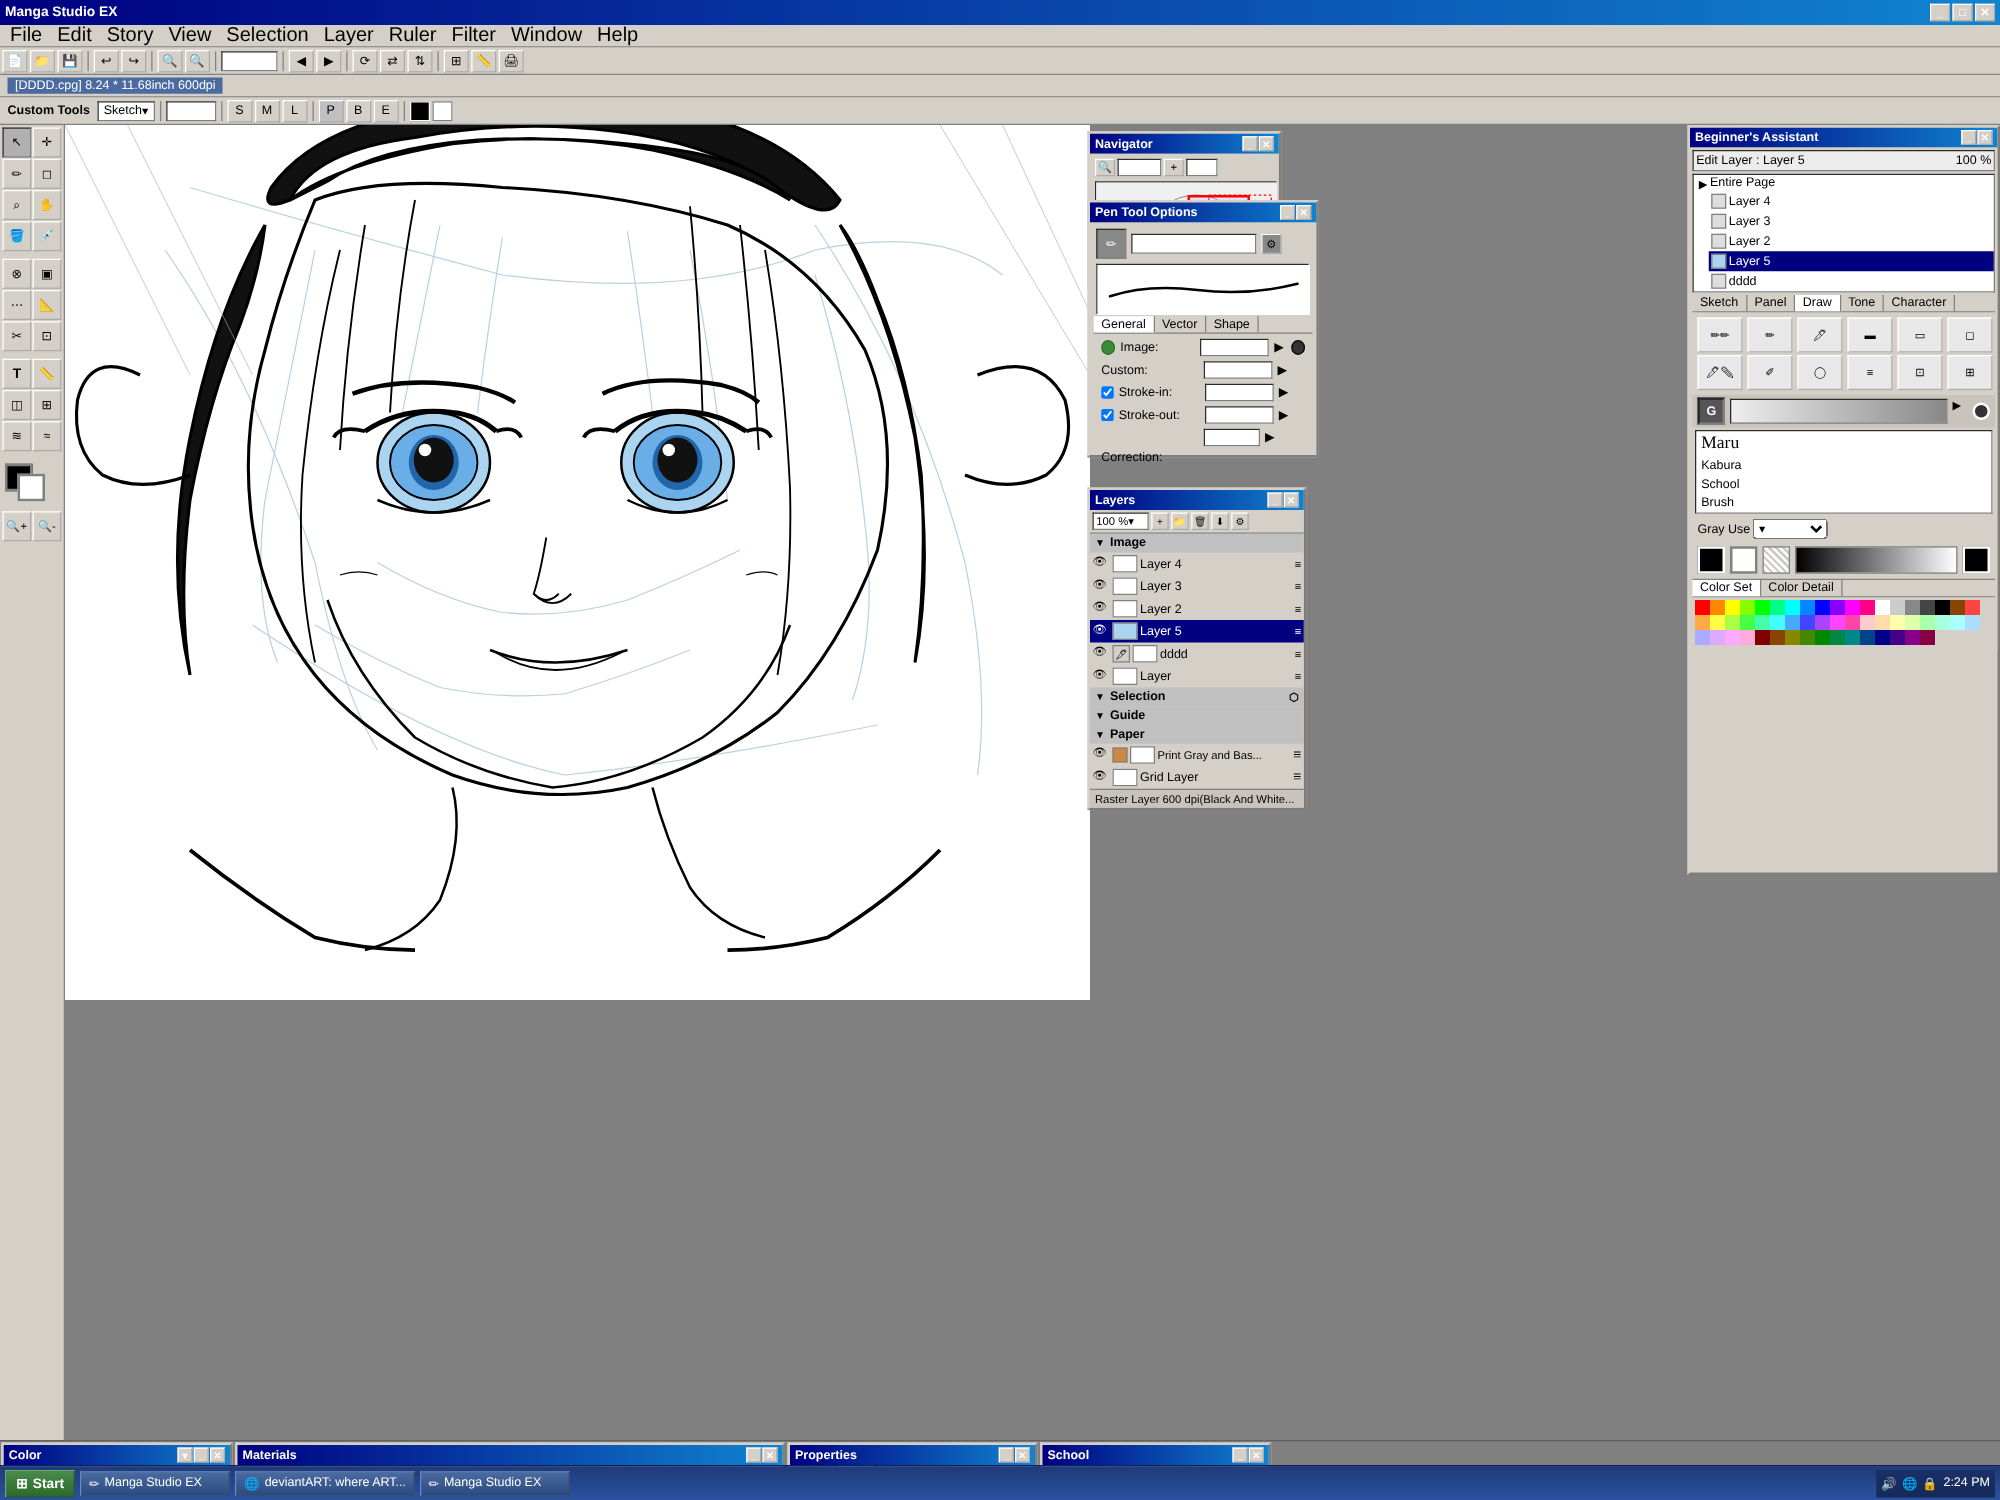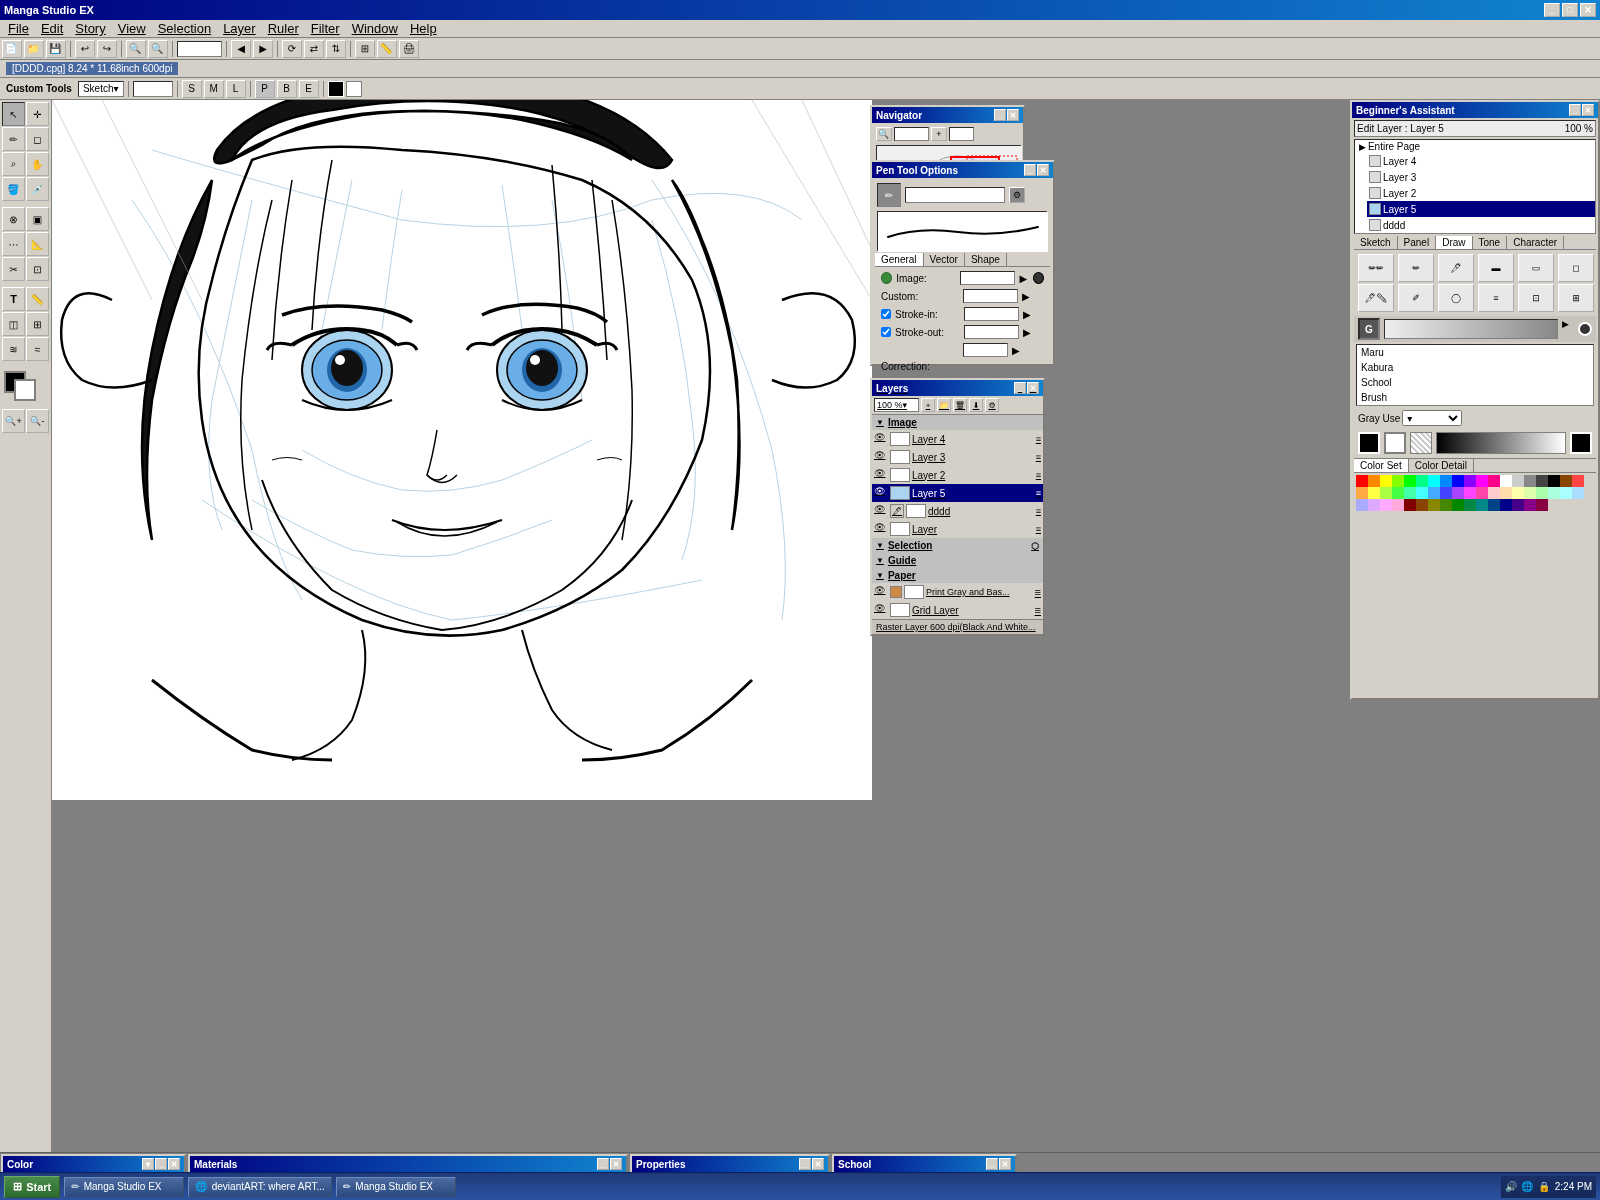--- a/index.html
+++ b/index.html
@@ -40,22 +40,21 @@
       background: #d4d0c8;
       height: 18px;
       display: flex;
       align-items: center;
       padding: 0 2px;
       border-bottom: 1px solid #808080;
     }
     .menu-item {
       padding: 1px 6px;
       cursor: pointer;
-      font-size: 13px;
-      text-decoration: underline;
+      font-size: 16px;
     }
 
     
     .left-toolbar {
       width: 52px;
       background: #d4d0c8;
       border-right: 1px solid #808080;
       display: flex;
       flex-direction: column;
       padding: 2px;
@@ -579,21 +578,21 @@
         </div>
         <div class="prop-row">
           <span style="width:78px; font-size:10px;margin-top:32px;">Correction:</span>
           <input type="text" style="width: 45px; font-size: 10px; height: 14px;">
           <div style="width:10px;font-size:10px;">▶</div>
         </div>
       </div>
     </div>
   </div>
 
-  <div class="float-panel" style="top:278px; left:870px; width:175px;text-decoration:underline;">
+  <div class="float-panel" style="top:290px; left:870px; width:175px;">
     <div class="panel-header">
       <span>Layers</span>
       <div class="panel-header-btns">
         <div class="panel-btn">_</div>
         <div class="panel-btn">✕</div>
       </div>
     </div>
     <div style="background:#d4d0c8;">
 
       <div style="display:flex; align-items:center; padding:2px; gap:2px; background:#d4d0c8; border-bottom:1px solid #808080;">
@@ -753,21 +752,21 @@
       <div style="display:flex; align-items:center; gap:4px; padding:2px 4px; background:#c8c4bc;">
         <div style="width:22px;height:22px;border:2px inset #808080;background:#555;display:flex;align-items:center;justify-content:center;color:white;font-size:10px;font-weight:bold;">
           <span>G</span>
         </div>
         <div style="flex:1; height:20px; background:linear-gradient(to right, #eee, #888);border:1px inset #808080;"></div>
         <div style="width:12px;height:20px;font-size:9px; cursor:pointer;">▶</div>
         <div style="width:14px;height:14px;background:#333;border-radius:50%;border:2px solid #fff;"></div>
       </div>
 
       <div style="background:white; border:1px inset #808080; margin:2px;">
-        <div style="padding:2px 4px; font-size:10px; cursor:pointer; display:flex; align-items:flex-start; gap:4px;">
+        <div style="padding:2px 4px; font-size:14px; cursor:pointer; display:flex; align-items:flex-start; gap:4px;font-family:Liberation Serif, serif;">
           <span>Maru</span>
         </div>
         <div style="padding:2px 4px; font-size:10px; cursor:pointer; display:flex; align-items:center; gap:4px;">
           <span>Kabura</span>
         </div>
         <div style="padding:2px 4px; font-size:10px; cursor:pointer; display:flex; align-items:center; gap:4px;">
           <span>School</span>
         </div>
         <div style="padding:2px 4px; font-size:10px; cursor:pointer; display:flex; align-items:center; gap:4px;">
           <span>Brush</span>

